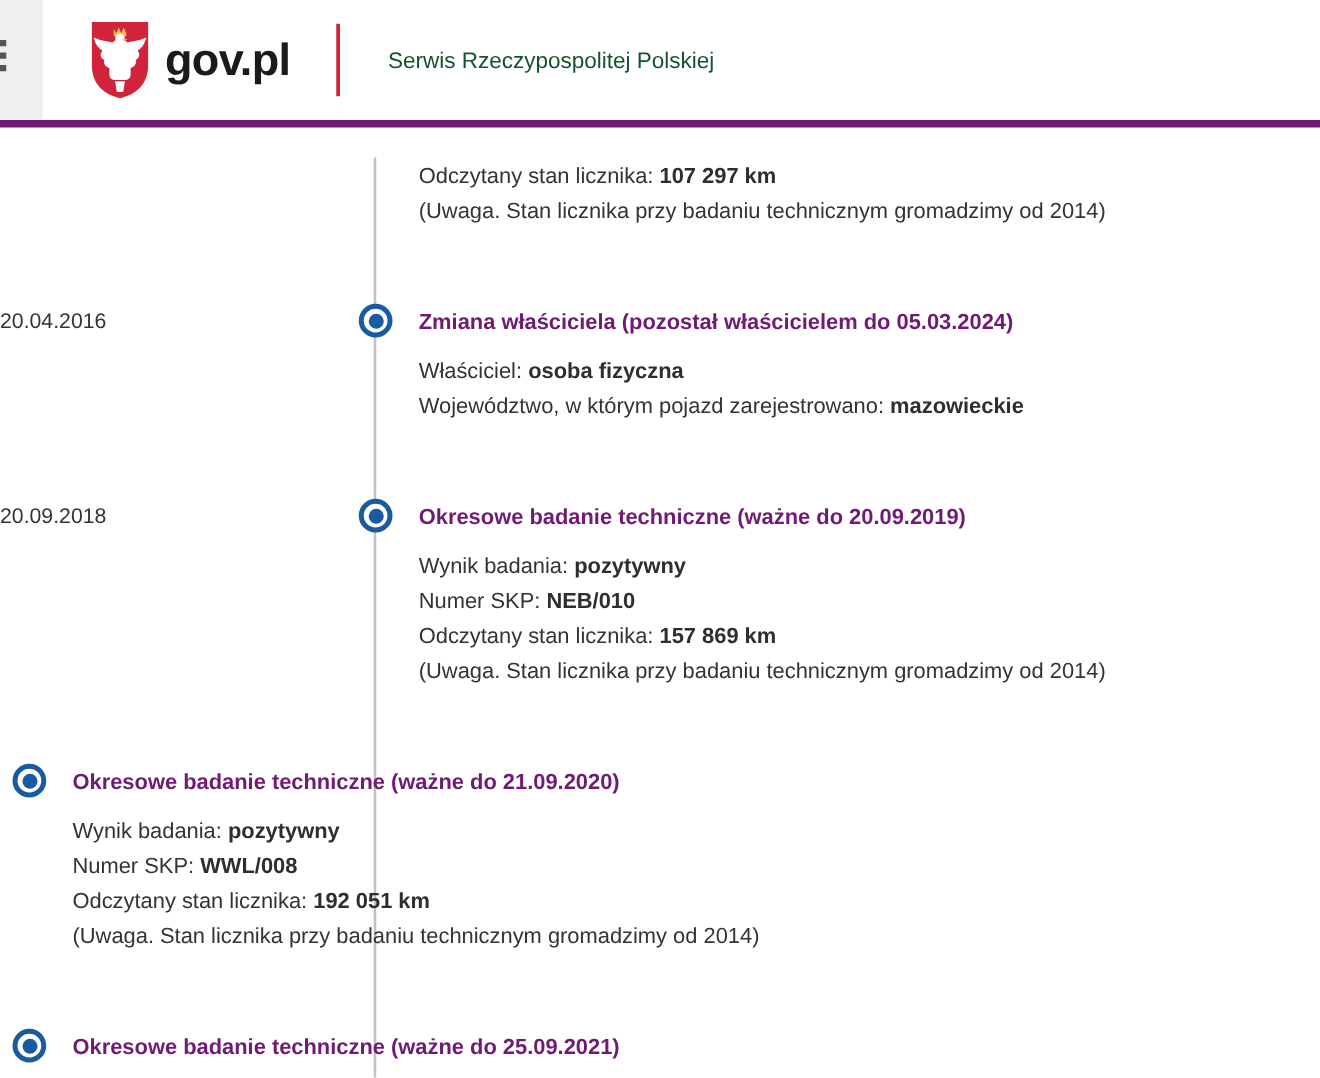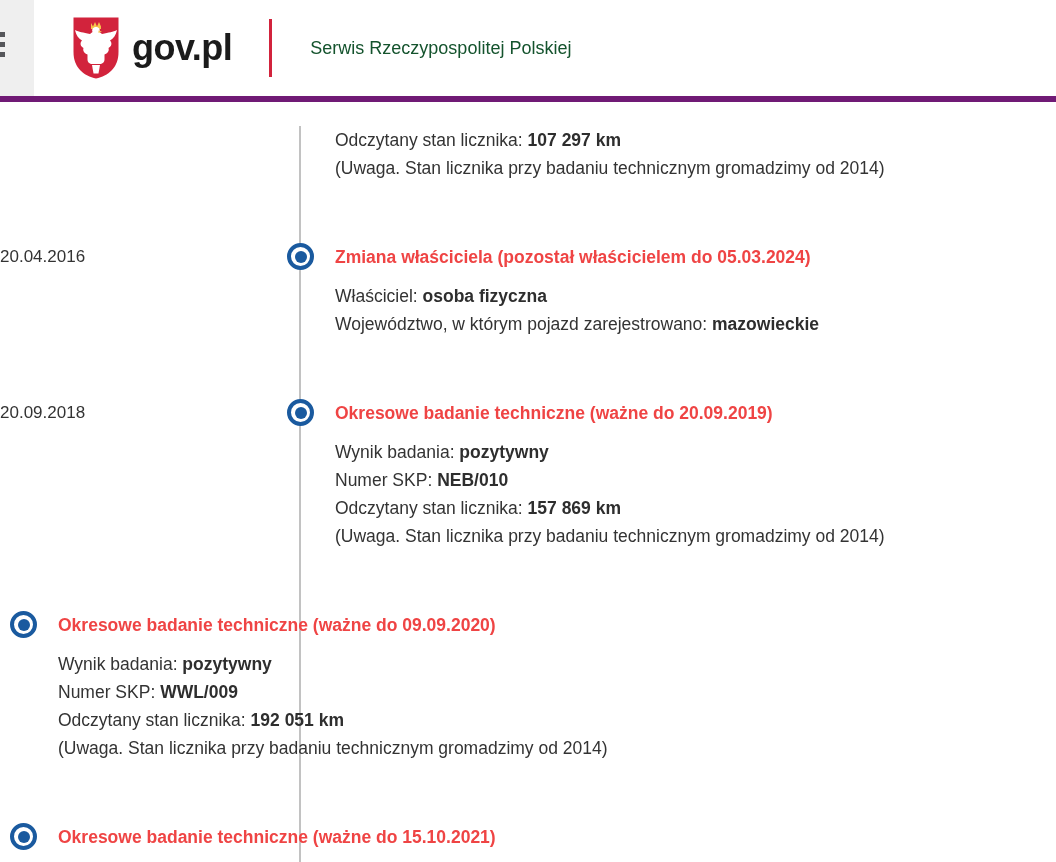--- a/index.html
+++ b/index.html
@@ -53,21 +53,21 @@
   .marker-col { width: 58px; flex: 0 0 58px; padding-left: 10px; box-sizing: border-box; }
   .marker {
     width: 27px; height: 27px; border-radius: 50%;
     border: 4px solid #1a5a9f; background: #ffffff; box-sizing: border-box;
     display: flex; align-items: center; justify-content: center;
   }
   .marker i { display: block; width: 12px; height: 12px; border-radius: 50%; background: #1a5a9f; }
   .content-col { flex: 1 1 auto; min-width: 0; }
   .event-title {
     margin: 0 0 11px 0; font-size: 17.5px; font-weight: 700;
-    line-height: 28px; color: #ef4444;
+    line-height: 28px; color: #701a75;
   }
   .line { margin: 0; font-size: 17.5px; line-height: 28px; color: #333; }
   .line b { font-weight: 700; color: #2e2e2e; }
 </style>
 </head>
 <body>
 
 <div class="page">
 
   <header class="site-header">
@@ -136,33 +136,33 @@
       </div>
     </div>
 
     <div class="row event">
       <div class="marker-col">
         <div class="marker">
             <i></i>
           </div>
       </div>
       <div class="content-col">
-        <h3 class="event-title">Okresowe badanie techniczne (ważne do 09.09.2020)</h3>
+        <h3 class="event-title">Okresowe badanie techniczne (ważne do 21.09.2020)</h3>
         <p class="line"><span>Wynik badania: </span><b>pozytywny</b></p>
-        <p class="line"><span>Numer SKP: </span><b>WWL/009</b></p>
+        <p class="line"><span>Numer SKP: </span><b>WWL/008</b></p>
         <p class="line"><span>Odczytany stan licznika: </span><b>192 051 km</b></p>
         <p class="line">(Uwaga. Stan licznika przy badaniu technicznym gromadzimy od 2014)</p>
       </div>
     </div>
 
     <div class="row event">
       <div class="marker-col">
         <div class="marker">
             <i></i>
           </div>
       </div>
       <div class="content-col">
-        <h3 class="event-title">Okresowe badanie techniczne (ważne do 15.10.2021)</h3>
+        <h3 class="event-title">Okresowe badanie techniczne (ważne do 25.09.2021)</h3>
         <p class="line"><span>Wynik badania: </span><b>pozytywny</b></p>
       </div>
     </div>
   </main>
 </div>
 
 </body></html>

